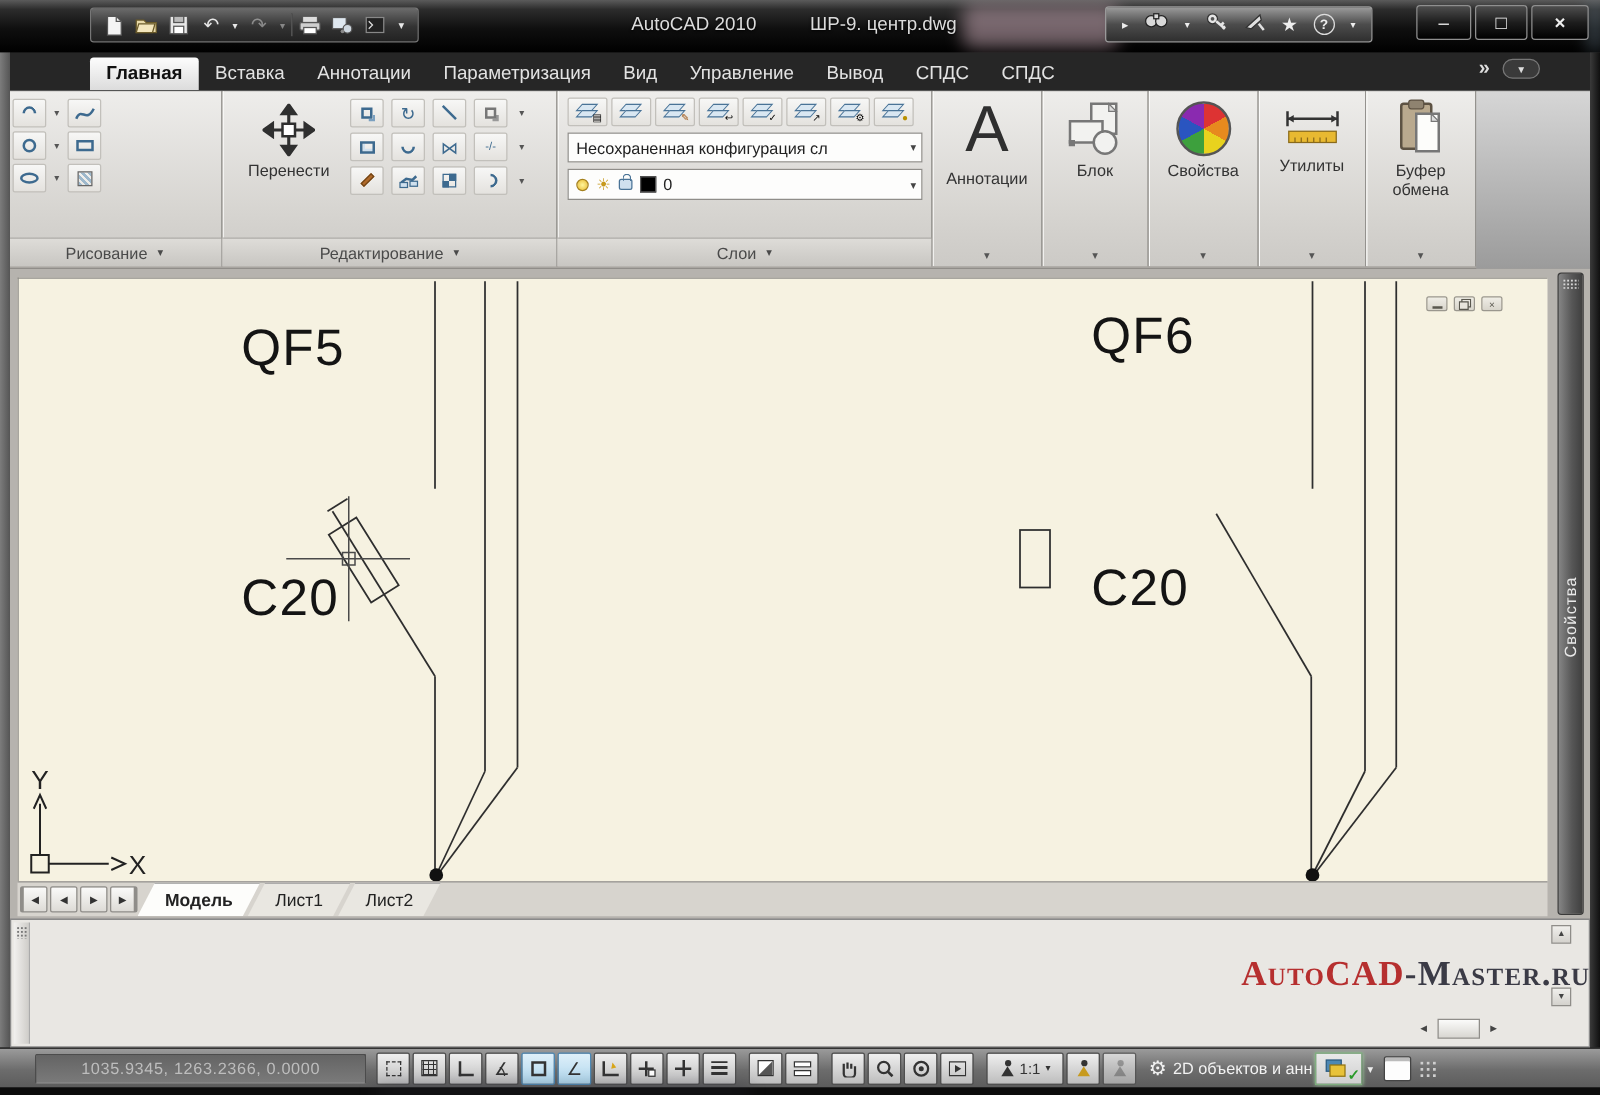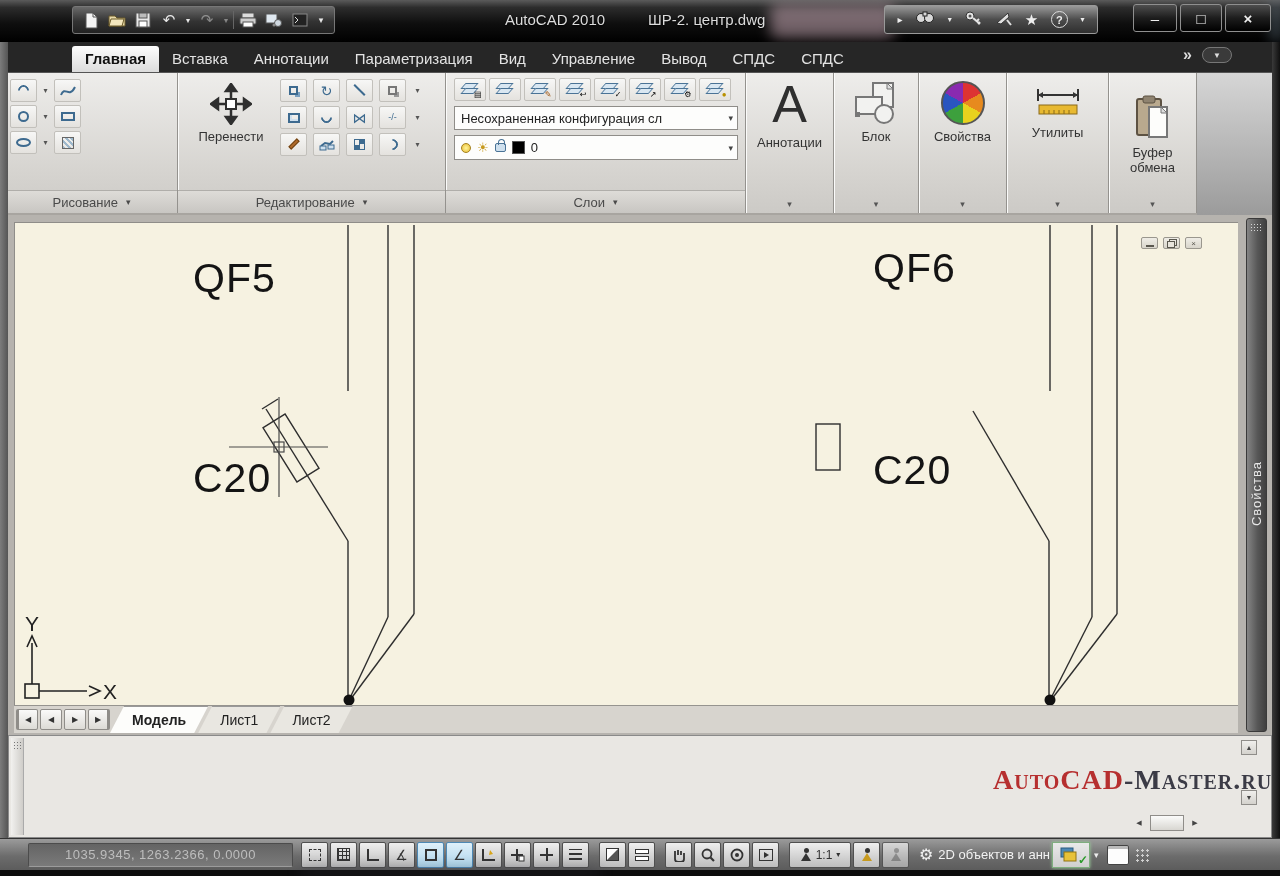--- a/index.html
+++ b/index.html
@@ -162,21 +162,21 @@
       </span>
     <span class="qi">
         <svg width="16" height="14">
           <rect x="1" y="1" width="14" height="12" fill="#222" stroke="#888"></rect>
           <path d="M3 4l3 3-3 3" fill="none" stroke="#ddd"></path>
         </svg>
       </span>
     <span class="qi" style="width:14px;font-size:9px">▾</span>
   </div>
   <div class="abs ttl" style="left:505px;top:11px">AutoCAD 2010</div>
-  <div class="abs ttl" style="left:648px;top:11px">ШР-2. центр.dwg</div>
+  <div class="abs ttl" style="left:648px;top:11px">ШР-9. центр.dwg</div>
   <div class="abs" id="infocenter">
     <span style="font-size:10px">▸</span>
     <span><svg width="20" height="16">
           <circle cx="6" cy="8" r="4.5" fill="#d8d8d8" stroke="#222"></circle>
           <circle cx="14" cy="8" r="4.5" fill="#d8d8d8" stroke="#222"></circle>
           <rect x="8" y="2" width="4" height="4" fill="#d8d8d8" stroke="#222"></rect>
         </svg></span>
     <span style="font-size:8px">▾</span>
     <span><svg width="18" height="16">
           <circle cx="6" cy="6" r="4" fill="#e5e5e5" stroke="#333"></circle>
@@ -421,21 +421,21 @@
   </div>
 
   <div class="panel" style="width:88px">
     <div class="bigbtn" style="flex:1;padding-top:8px">
       <span style="width:44px;height:44px;border-radius:50%;border:2px solid #555;background:conic-gradient(#d33 0 17%,#e78a1e 0 33%,#e8d21e 0 50%,#3da03d 0 67%,#2a55c0 0 83%,#8a2ab0 0 100%)"></span>
       <span class="blabel">Свойства</span>
     </div>
     <div style="text-align:center;font-size:9px;color:#555;padding-bottom:4px">▾</div>
   </div>
 
-  <div class="panel" style="width:102px">
+  <div class="panel" style="width:86px">
     <div class="bigbtn" style="flex:1;padding-top:10px">
       <svg width="46" height="38">
           <line x1="3" y1="12" x2="43" y2="12" stroke="#333" stroke-width="2"></line>
           <line x1="3" y1="6" x2="3" y2="18" stroke="#333" stroke-width="2"></line>
           <line x1="43" y1="6" x2="43" y2="18" stroke="#333" stroke-width="2"></line>
           <path d="M3 12l5-3v6zM43 12l-5-3v6z" fill="#333"></path>
           <rect x="4" y="22" width="38" height="9" fill="#e8b931" stroke="#8a6a1a"></rect>
           <g stroke="#8a6a1a">
             <line x1="9" y1="27" x2="9" y2="31"></line>
             <line x1="14" y1="27" x2="14" y2="31"></line>
@@ -444,21 +444,21 @@
             <line x1="29" y1="27" x2="29" y2="31"></line>
             <line x1="34" y1="27" x2="34" y2="31"></line>
           </g>
         </svg>
       <span class="blabel">Утилиты</span>
     </div>
     <div style="text-align:center;font-size:9px;color:#555;padding-bottom:4px">▾</div>
   </div>
 
   <div class="panel" style="width:88px">
-    <div class="bigbtn" style="flex:1;padding-top:22px">
+    <div class="bigbtn" style="flex:1;padding-top:6px">
       <svg width="40" height="46">
           <rect x="4" y="4" width="24" height="36" rx="2" fill="#b9a98e" stroke="#5d5243" stroke-width="2"></rect>
           <rect x="10" y="1" width="12" height="7" rx="2" fill="#8f8370" stroke="#5d5243"></rect>
           <path d="M16 12h18v30H16z" fill="#fdfdfb" stroke="#777" stroke-width="2"></path>
           <path d="M28 12l6 6h-6z" fill="#ddd" stroke="#777"></path>
         </svg>
       <span class="blabel" style="width:70px">Буфер обмена</span>
     </div>
     <div style="text-align:center;font-size:9px;color:#555;padding-bottom:4px">▾</div>
   </div>

